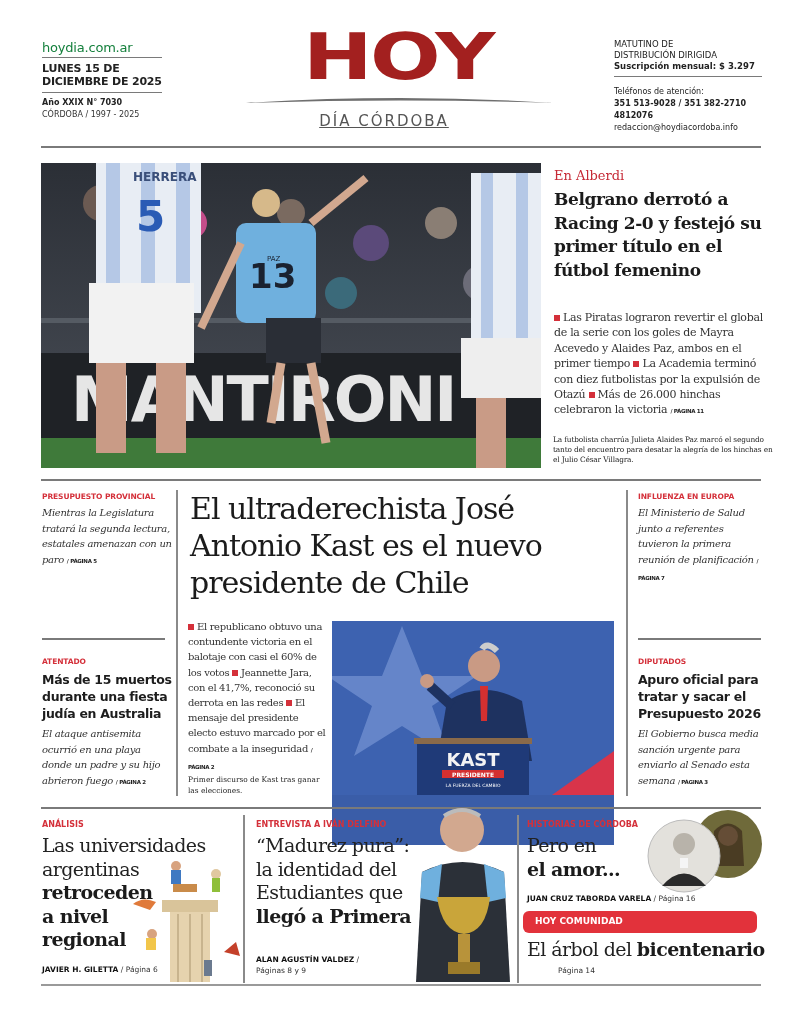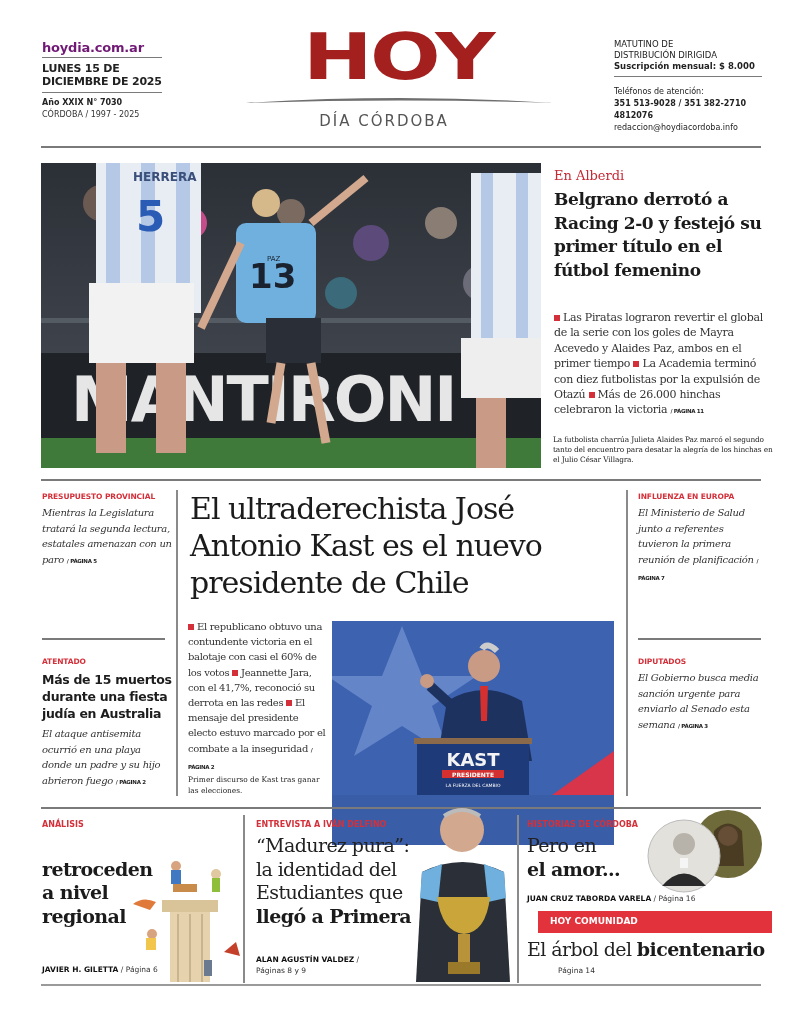--- a/index.html
+++ b/index.html
@@ -4,30 +4,30 @@
   <style>
     * { box-sizing: border-box; margin: 0; padding: 0; }
     html, body { width: 802px; height: 1024px; background: #ffffff; overflow: hidden; }
     body { position: relative; font-family: "DejaVu Sans", sans-serif; color: #222; }
 
     .abs { position: absolute; }
     .hr { position: absolute; background: #7a7a7a; }
     .vr { position: absolute; background: #8a8a8a; width: 1.5px; }
 
     
-    .site { left: 42px; top: 40px; font-size: 13px; font-weight: bold; color: #701a75; letter-spacing: -0.2px; }
+    .site { left: 42px; top: 40px; font-size: 13px; font-weight: normal; color: #15803d; letter-spacing: -0.2px; }
     .date { left: 42px; top: 62px; font-size: 11px; font-weight: bold; line-height: 13px; color: #222; letter-spacing: -0.2px; }
     .edition { left: 42px; top: 98px; font-size: 8px; font-weight: bold; color: #222; }
     .city { left: 42px; top: 110px; font-size: 8px; color: #333; }
 
     
     .logo { left: 292px; top: 30px; width: 212px; height: 58px; }
     .logo-text { position: absolute; left: 0; top: -10px; width: 212px; text-align: center; font-family: "DejaVu Sans", sans-serif; font-weight: bold; font-size: 64px; color: #a3201f; letter-spacing: -2px; transform: scaleX(1.3); transform-origin: center; }
     .logo-swoosh { left: 246px; top: 96px; width: 308px; height: 8px; }
-    .logo-sub { left: 296px; top: 112px; width: 176px; text-align: center; font-size: 15px; color: #555; letter-spacing: 2px; }
+    .logo-sub { left: 296px; top: 112px; width: 176px; text-align: center; font-size: 15px; color: #555; letter-spacing: 2px; text-decoration: underline; }
 
     
     .info { left: 614px; top: 39px; font-size: 8.5px; line-height: 11px; color: #222; }
     .phones { left: 614px; top: 86px; font-size: 8px; line-height: 12px; color: #222; }
 
     
     .photo1 { left: 41px; top: 163px; width: 500px; height: 305px; overflow: hidden; background: #3a3f47; }
     .kicker-serif { font-family: "DejaVu Serif", serif; font-size: 13px; color: #c62a36; }
     .head1 { left: 554px; top: 188px; width: 215px; font-family: "DejaVu Serif", serif; font-weight: bold; font-size: 17px; line-height: 23.5px; color: #1b1b1b; letter-spacing: -0.4px; }
     .body1 { left: 554px; top: 310px; width: 215px; font-family: "DejaVu Serif", serif; font-size: 11px; line-height: 15.4px; color: #333; letter-spacing: -0.3px; }
@@ -45,21 +45,21 @@
     .body2 { left: 188px; top: 619px; width: 140px; font-family: "DejaVu Serif", serif; font-size: 10px; line-height: 15.2px; color: #333; letter-spacing: -0.35px; }
     .caption2 { left: 188px; top: 775px; width: 140px; font-family: "DejaVu Serif", serif; font-size: 7.4px; line-height: 10.5px; color: #222; }
     .photo2 { left: 332px; top: 621px; width: 282px; height: 224px; overflow: hidden; background: #3a5da8; }
 
     
     .bot-kicker { font-size: 8px; font-weight: bold; color: #d4303a; }
     .bot-head { font-family: "DejaVu Serif", serif; font-size: 19px; line-height: 23.5px; color: #222; letter-spacing: -0.6px; }
     .bot-head b { font-weight: bold; color: #1b1b1b; }
     .byline { font-size: 7.5px; color: #333; }
     .byline b { font-weight: bold; color: #111; text-align: right; }
-    .community-bar { left: 538px; top: 911px; width: 234px; height: 22px; background: #e2323b; }
+    .community-bar { left: 523px; top: 911px; width: 234px; height: 22px; background: #e2323b; border-radius: 6px; }
     .community-label { position: absolute; left: 12px; top: 5px; font-size: 9px; font-weight: bold; color: #fff; }
   </style>
 </head>
 <body>
 
 <div class="abs site">hoydia.com.ar</div>
 <div class="hr" style="left:42px;top:57px;width:120px;height:1px;"></div>
 <div class="abs date">
   <div>LUNES 15 DE</div>
   <div>DICIEMBRE DE 2025</div>
@@ -72,21 +72,21 @@
   <div class="logo-text">HOY</div>
 </div>
 <svg class="abs logo-swoosh" viewBox="0 0 308 8">
   <path d="M0 7 Q154 -3 308 7 Q154 2 0 7 Z" fill="#6f6f6f"></path>
 </svg>
 <div class="abs logo-sub">DÍA CÓRDOBA</div>
 
 <div class="abs info">
   <div>MATUTINO DE</div>
   <div>DISTRIBUCIÓN DIRIGIDA</div>
-  <div style="font-weight:bold;">Suscripción mensual: $ 8.000</div>
+  <div style="font-weight:bold;">Suscripción mensual: $ 3.297</div>
 </div>
 <div class="hr" style="left:614px;top:76px;width:148px;height:1px;"></div>
 <div class="abs phones">
   <div>Teléfonos de atención:</div>
   <div style="font-weight:bold;">351 513-9028 / 351 382-2710</div>
   <div style="font-weight:bold;">4812076</div>
   <div>redaccion@hoydiacordoba.info</div>
 </div>
 
 <div class="hr" style="left:41px;top:146px;width:720px;height:2px;"></div>
@@ -212,32 +212,33 @@
 <div class="abs" style="left:638px;top:492px;width:128px;">
   <div class="side-kicker">INFLUENZA EN EUROPA</div>
   <div class="side-body" style="margin-top:4px;">
     <span>El Ministerio de Salud junto a referentes tuvieron la primera reunión de planificación</span>
     <span class="page-ref">/ PÁGINA 7</span>
   </div>
 </div>
 <div class="hr" style="left:638px;top:638px;width:123px;height:1.5px;"></div>
 <div class="abs" style="left:638px;top:657px;width:128px;">
   <div class="side-kicker">DIPUTADOS</div>
+  <div class="side-head" style="margin-top:5px;">Apuro oficial para tratar y sacar el Presupuesto 2026</div>
   <div class="side-body" style="margin-top:4px;">
     <span>El Gobierno busca media sanción urgente para enviarlo al Senado esta semana</span>
     <span class="page-ref">/ PÁGINA 3</span>
   </div>
 </div>
 
 <div class="hr" style="left:41px;top:807px;width:720px;height:1.5px;"></div>
 
 <div class="abs" style="left:42px;top:820px;width:190px;">
   <div class="bot-kicker">ANÁLISIS</div>
   <div class="bot-head" style="margin-top:5px;width:165px;">
-    <br>
+    <span>Las universidades argentinas</span><br>
     <b style="display:inline-block;width:100px;">retroceden a nivel regional</b>
   </div>
 </div>
 <svg class="abs" style="left:128px;top:856px;" width="112" height="126" viewBox="0 0 112 126">
   <rect x="42" y="55" width="40" height="71" fill="#e6d3ae"></rect>
   <line x1="50" y1="58" x2="50" y2="126" stroke="#c8b48e" stroke-width="2"></line>
   <line x1="62" y1="58" x2="62" y2="126" stroke="#c8b48e" stroke-width="2"></line>
   <line x1="74" y1="58" x2="74" y2="126" stroke="#c8b48e" stroke-width="2"></line>
   <rect x="34" y="44" width="56" height="12" fill="#d9c49a"></rect>
   <rect x="45" y="28" width="24" height="8" fill="#c98b4a"></rect>

